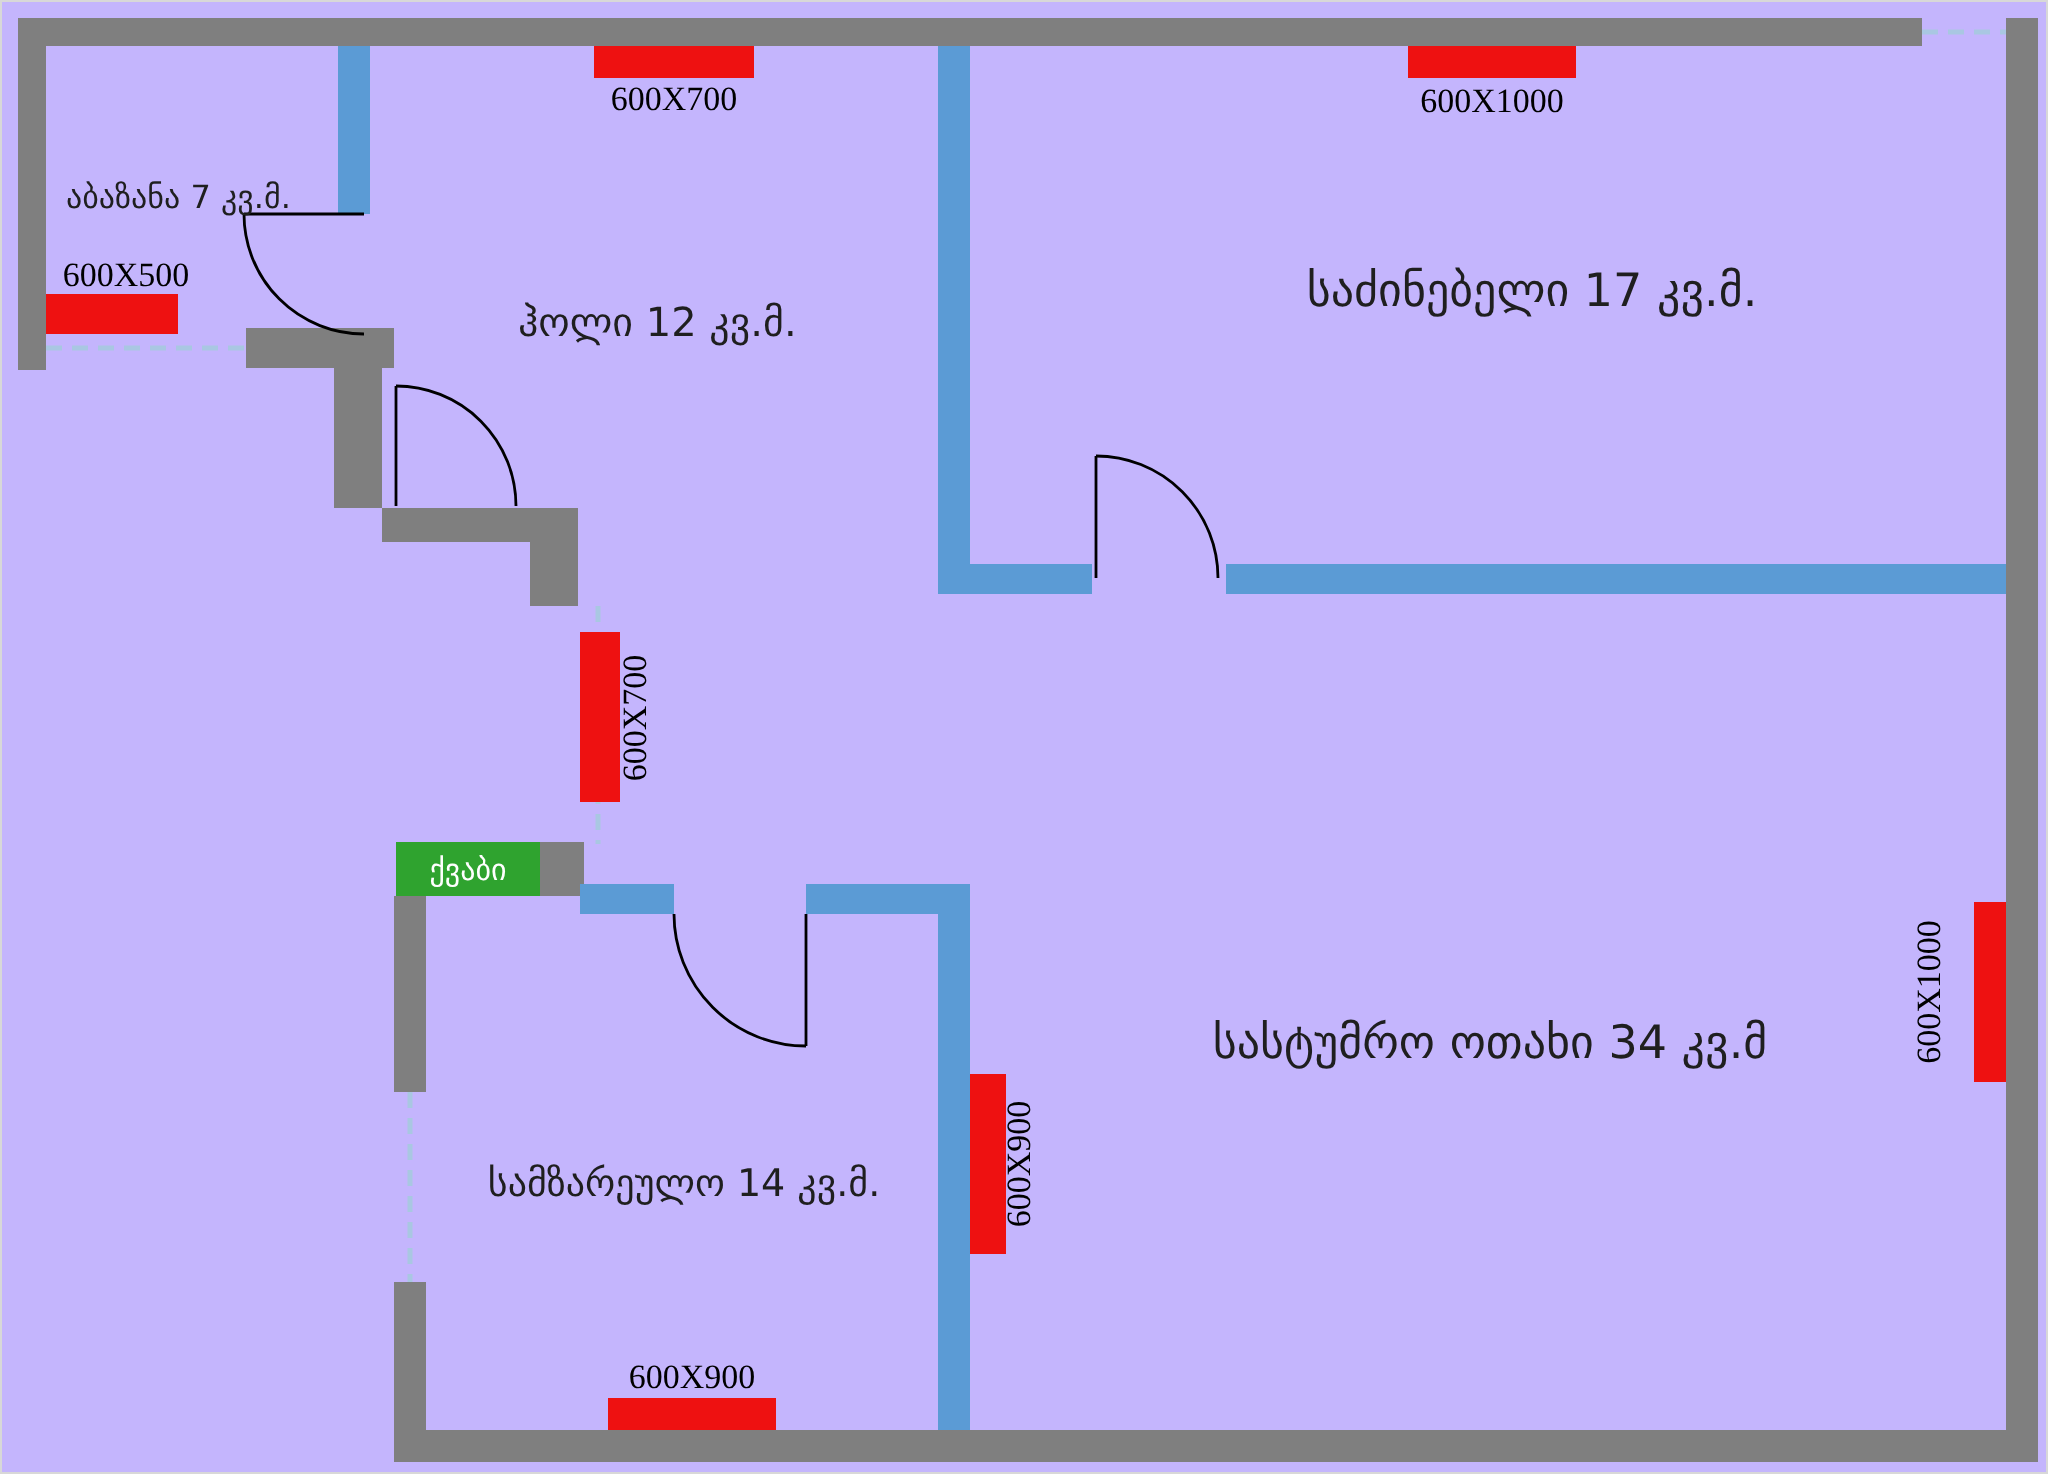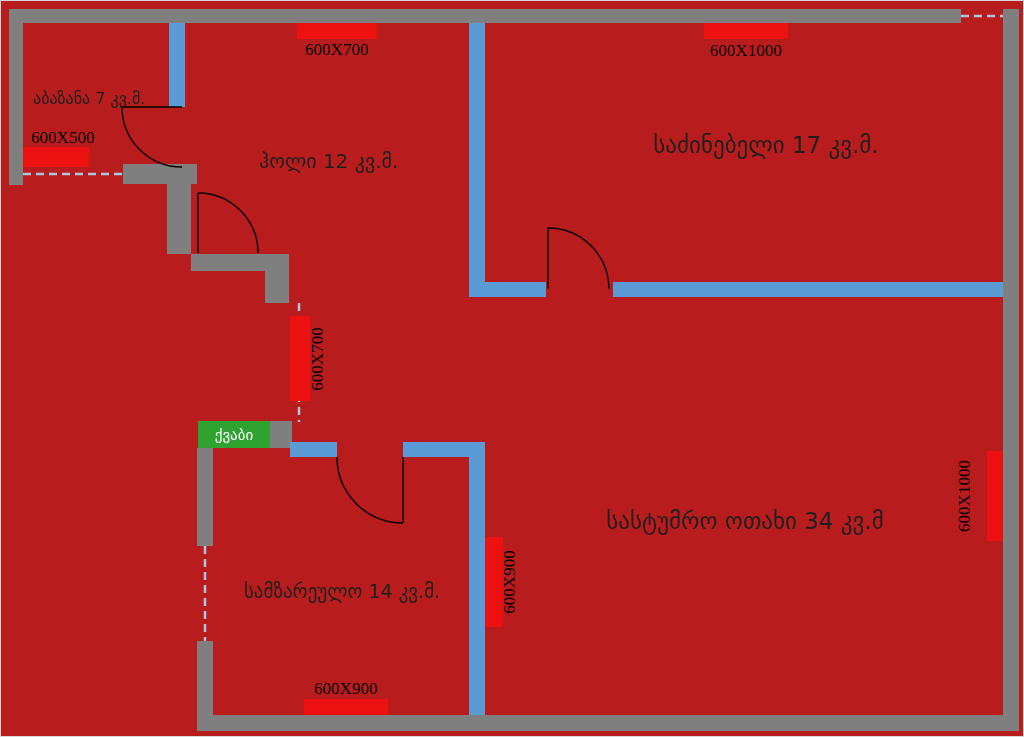--- a/index.html
+++ b/index.html
@@ -1,19 +1,19 @@
 <!DOCTYPE html>
 <html style="--wall-gray: #7f7f7f; --wall-blue: #5b9bd5; --radiator-red: #ee1111; --boiler-green: #2fa32f; --dash-blue: #a9c7e2; --text-dark: #1f1f1f;"><head>
 <meta charset="utf-8">
 <style>
   html,body{margin:0;padding:0;background:#fff;}
   .stage{
     position:relative;
     width:1024px;height:737px;
-    background:#b91c1c;
+    background:#c4b5fd;
     border:1px solid #d8d8d8;
     box-sizing:border-box;
     overflow:hidden;
     font-family:"DejaVu Sans",sans-serif;
   }
   svg{display:block;}
   .wall{fill:var(--wall-gray,#7f7f7f);stroke:none;}
   .bluewall{fill:var(--wall-blue,#5b9bd5);stroke:none;}
   .radiator{fill:var(--radiator-red,#ee1111);stroke:none;}
   .boiler-box{fill:var(--boiler-green,#2fa32f);stroke:none;}

